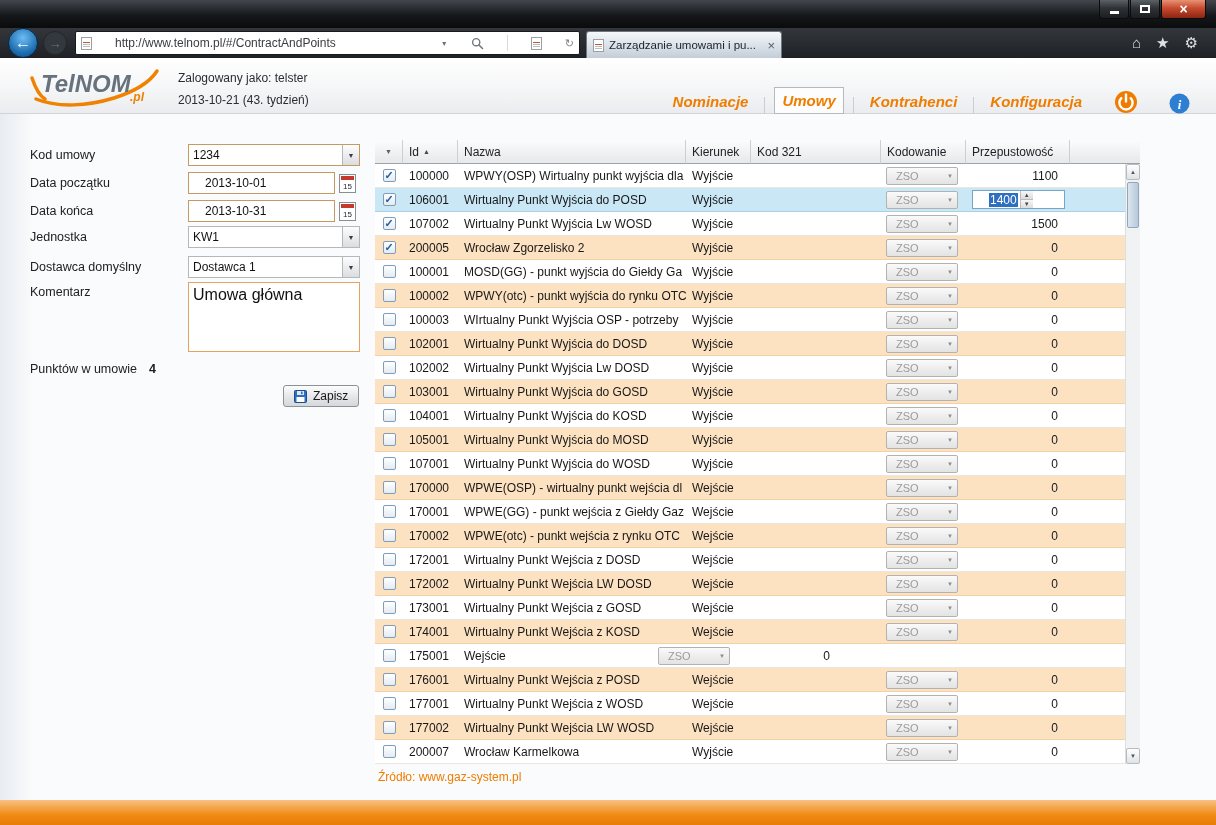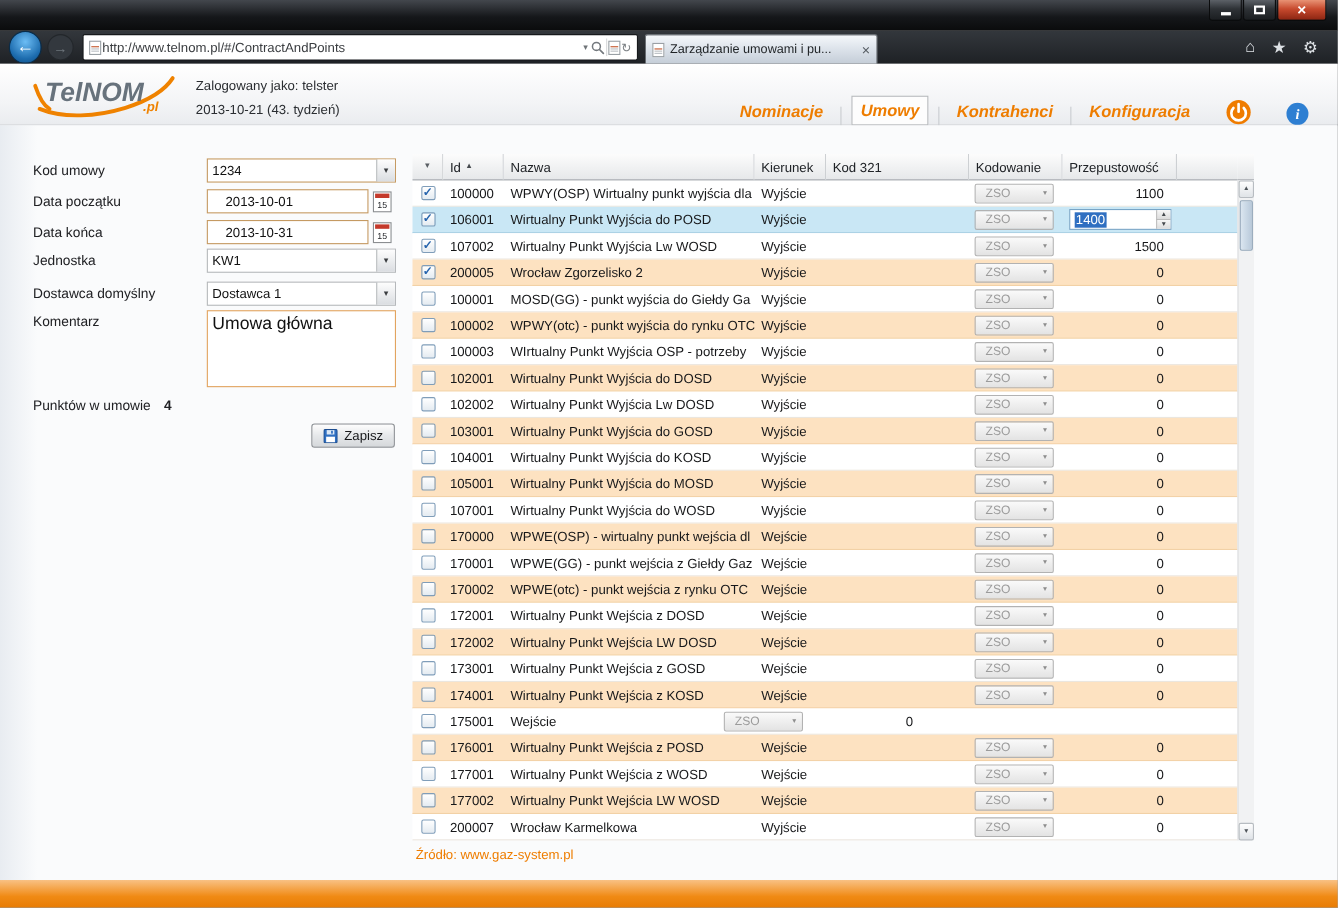--- a/index.html
+++ b/index.html
@@ -21,26 +21,26 @@
   .navbar{position:absolute;top:28px;left:0;right:0;height:30px;display:flex;align-items:center;
     padding:0 8px;background:linear-gradient(#33373c,#1e2125)}
   .nav-back{width:30px;height:30px;border-radius:50%;flex:0 0 auto;
     background:radial-gradient(circle at 50% 32%,#6cbdf5,#1d6cae 65%,#0d4a80);
     border:1px solid #0a2c49;color:#fff;display:flex;align-items:center;justify-content:center;
     font-size:16px;font-weight:bold}
   .nav-fwd{width:24px;height:24px;border-radius:50%;margin-left:5px;flex:0 0 auto;
     background:#33383e;border:1px solid #23272b;color:#6d747b;display:flex;align-items:center;
     justify-content:center;font-size:13px}
   .addressbar{width:505px;height:24px;margin-left:8px;background:#fff;border:1px solid #17191c;
-    border-radius:2px;display:flex;align-items:center;padding:0 5px;gap:1px}
+    border-radius:2px;display:flex;align-items:center;padding:0 5px;gap:23px}
   .url-text{flex:1;font-size:12px;color:#3a3d40;white-space:nowrap;overflow:hidden}
   .addr-icon{color:#808archive5;font-size:11px;color:#7c8084}
   .addr-caret{font-size:7px;color:#6f7478}
   .addr-sep{width:1px;height:16px;background:#d7d9db}
-  .tab{width:212px;height:27px;margin-left:6px;align-self:flex-end;
+  .tab{width:196px;height:27px;margin-left:6px;align-self:flex-end;
     background:linear-gradient(#f5f8fb,#d9e0e8 55%,#c4cdd7);border:1px solid #71767c;border-bottom:none;
     border-radius:3px 3px 0 0;display:flex;align-items:center;padding:2px 6px;gap:5px}
   .tab-title{flex:1;font-size:11.5px;color:#1e2225;white-space:nowrap;overflow:hidden}
   .tab-close{color:#565c62;font-size:13px;line-height:1}
   .navbar-right{margin-left:auto;display:flex;gap:15px;color:#dde1e5;font-size:15px;padding-right:10px}
   .mini-page{width:11px;height:13px;background:#fff;border:1px solid #9aa0a5;flex:0 0 auto;position:relative}
   .mini-page::after{content:"";position:absolute;left:1px;top:2px;width:7px;height:1px;
     box-shadow:0 2px 0 #c2552a,0 4px 0 #b9bec2,0 6px 0 #b9bec2}
 
   
@@ -109,21 +109,21 @@
   .cb{width:13px;height:13px;border:1px solid #7f9db9;border-radius:2px;
     background:linear-gradient(#ffffff,#e4ebf1);display:flex;align-items:center;justify-content:center}
   .cb-glyph{font-size:11px;font-weight:bold;color:#2563ac;line-height:1;margin-top:-1px}
 
   .mini-select{width:72px;height:18px;border:1px solid #b2b2b2;border-radius:2px;
     background:linear-gradient(#fafafa,#e3e3e3);display:flex;align-items:center;
     font-size:11px;color:#9b9b9b;padding-left:9px}
   .mini-arrow{margin-left:auto;width:14px;text-align:center;font-size:6px;color:#8d8d8d}
 
   .cap-editor{display:flex;align-items:center;height:19px;width:96px;border:1px solid #78a5c6;
-    background:#fff;padding-left:4px;justify-content:space-between}
+    background:#fff;padding-left:16px;justify-content:flex-start}
   .cap-sel{background:#2f6fc1;color:#fff;font-size:12px;padding:0 1px}
   .spin{display:flex;flex-direction:column;width:13px;margin-left:2px;height:17px}
   .spin span{flex:1;font-size:6px;line-height:8px;text-align:center;color:#45494d;
     background:linear-gradient(#f7f7f7,#dcdcdc);border-left:1px solid #bbb}
   .spin .spin-up{border-bottom:1px solid #bbb}
 
   
   .scrollbar{position:absolute;left:750px;top:0;width:15px;height:624px}
   .sb-headcap{height:24px;background:linear-gradient(#fcfcfc,#e6e8ea);border-bottom:1px solid #9ea3a8}
   .sb-track{position:absolute;top:24px;bottom:0;left:0;right:0;background:#f1f2f3;border-left:1px solid #dcdedf}

